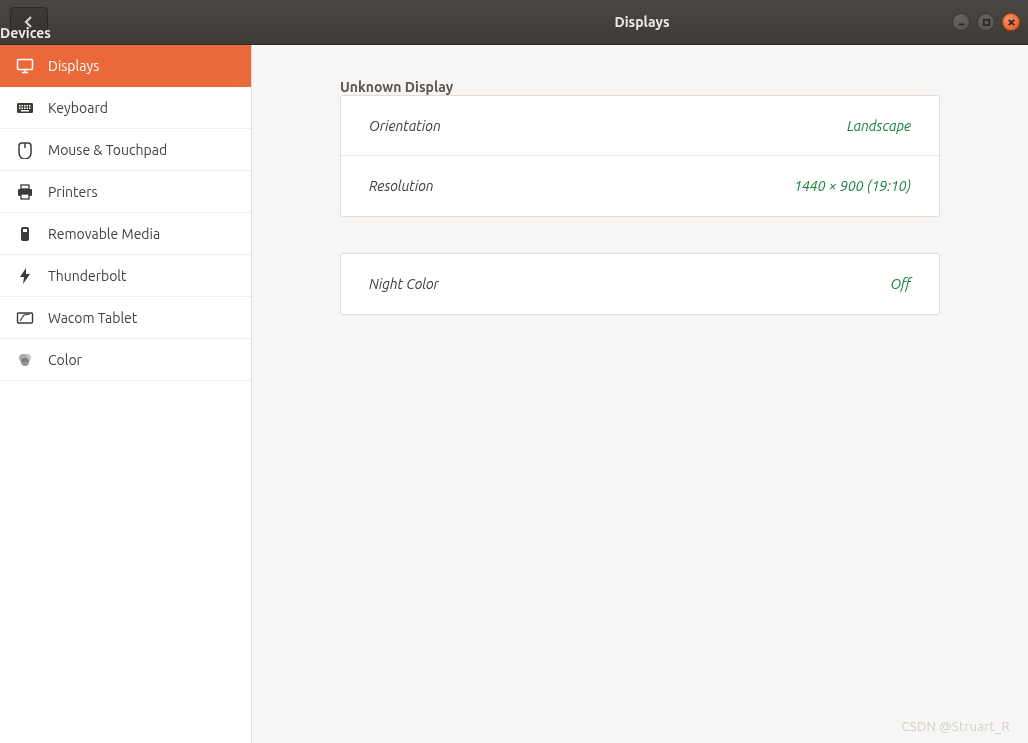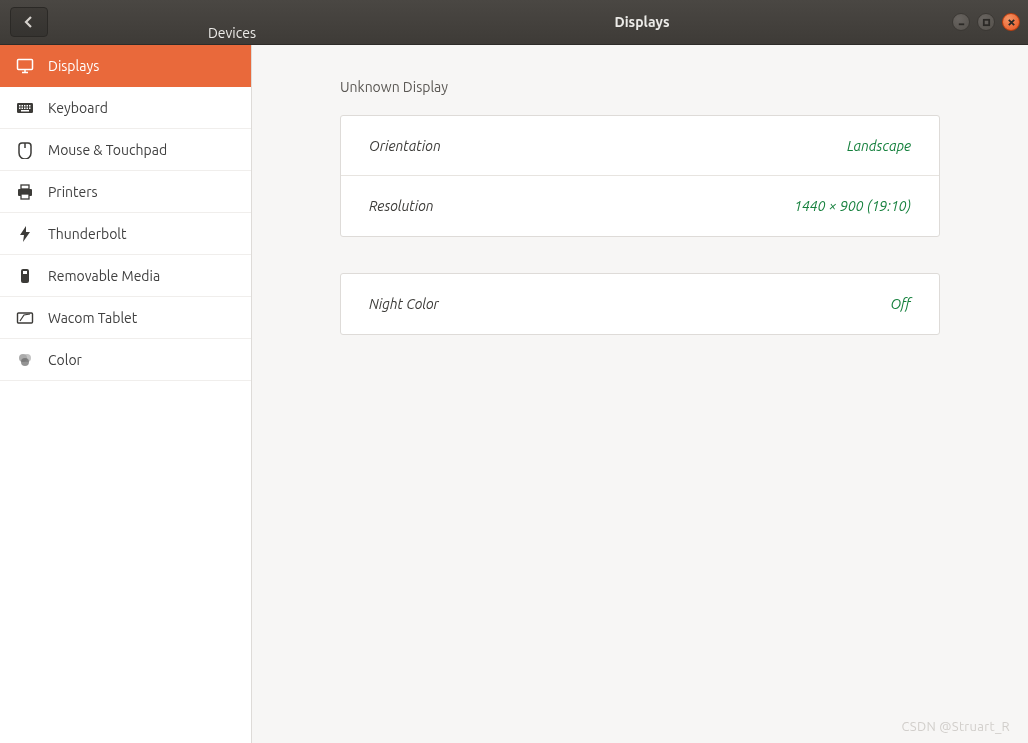--- a/index.html
+++ b/index.html
@@ -40,22 +40,22 @@
       width: 10px;
       height: 12px;
       fill: none;
       stroke: #d6d2cd;
       stroke-width: 2.2;
     }
     .sidebar-title {
       position: absolute;
       left: 0;
       width: 256px;
-      text-align: right;
-      font-weight: 400;
+      text-align: left;
+      font-weight: 700;
       font-size: 14px;
       color: #ecebe8;
       pointer-events: none;
       margin-top: 21px;
     }
     .main-title {
       position: absolute;
       left: 256px;
       right: 0;
       text-align: center;
@@ -132,23 +132,23 @@
       height: 18px;
     }
     .main {
       flex: 1;
       background: #f7f6f5;
       padding: 34px 88px 0 88px;
       color: #3c3b38;
     }
     .section-heading {
       font-size: 14px;
-      font-weight: 400;
+      font-weight: 700;
       color: #5a5753;
-      margin-bottom: 20px;
+      margin-bottom: 0;
     }
     .panel {
       background: #ffffff;
       border: 1px solid #dedbd8;
       border-radius: 3px;
       margin-bottom: 36px;
       font-style: italic;
     }
     .row {
       height: 60px;
@@ -262,34 +262,34 @@
             <rect x="5" y="2" width="8" height="4" fill="none" stroke="#3c3b38" stroke-width="1.3"></rect>
             <rect x="5" y="11" width="8" height="5" fill="#fff" stroke="#3c3b38" stroke-width="1.3"></rect>
           </svg>
       </span>
       <span>Printers</span>
     </div>
 
     <div class="side-item">
       <span class="icon">
         <svg viewBox="0 0 18 18">
-            <path d="M10 1 L4 10 h4 l-1 7 l7 -10 h-4 z" fill="#3c3b38"></path>
-          </svg>
-      </span>
-      <span>Thunderbolt</span>
-    </div>
-
-    <div class="side-item">
-      <span class="icon">
-        <svg viewBox="0 0 18 18">
             <rect x="5" y="2" width="8" height="14" rx="2" fill="#3c3b38"></rect>
             <rect x="7" y="4" width="4" height="3" fill="#fff"></rect>
           </svg>
       </span>
       <span>Removable Media</span>
+    </div>
+
+    <div class="side-item">
+      <span class="icon">
+        <svg viewBox="0 0 18 18">
+            <path d="M10 1 L4 10 h4 l-1 7 l7 -10 h-4 z" fill="#3c3b38"></path>
+          </svg>
+      </span>
+      <span>Thunderbolt</span>
     </div>
 
     <div class="side-item">
       <span class="icon">
         <svg viewBox="0 0 18 18">
             <rect x="1.5" y="4" width="15" height="10" rx="1" fill="none" stroke="#3c3b38" stroke-width="1.4"></rect>
             <path d="M4 12 l4 -6 l6 -1" fill="none" stroke="#3c3b38" stroke-width="1.2"></path>
           </svg>
       </span>
       <span>Wacom Tablet</span>

